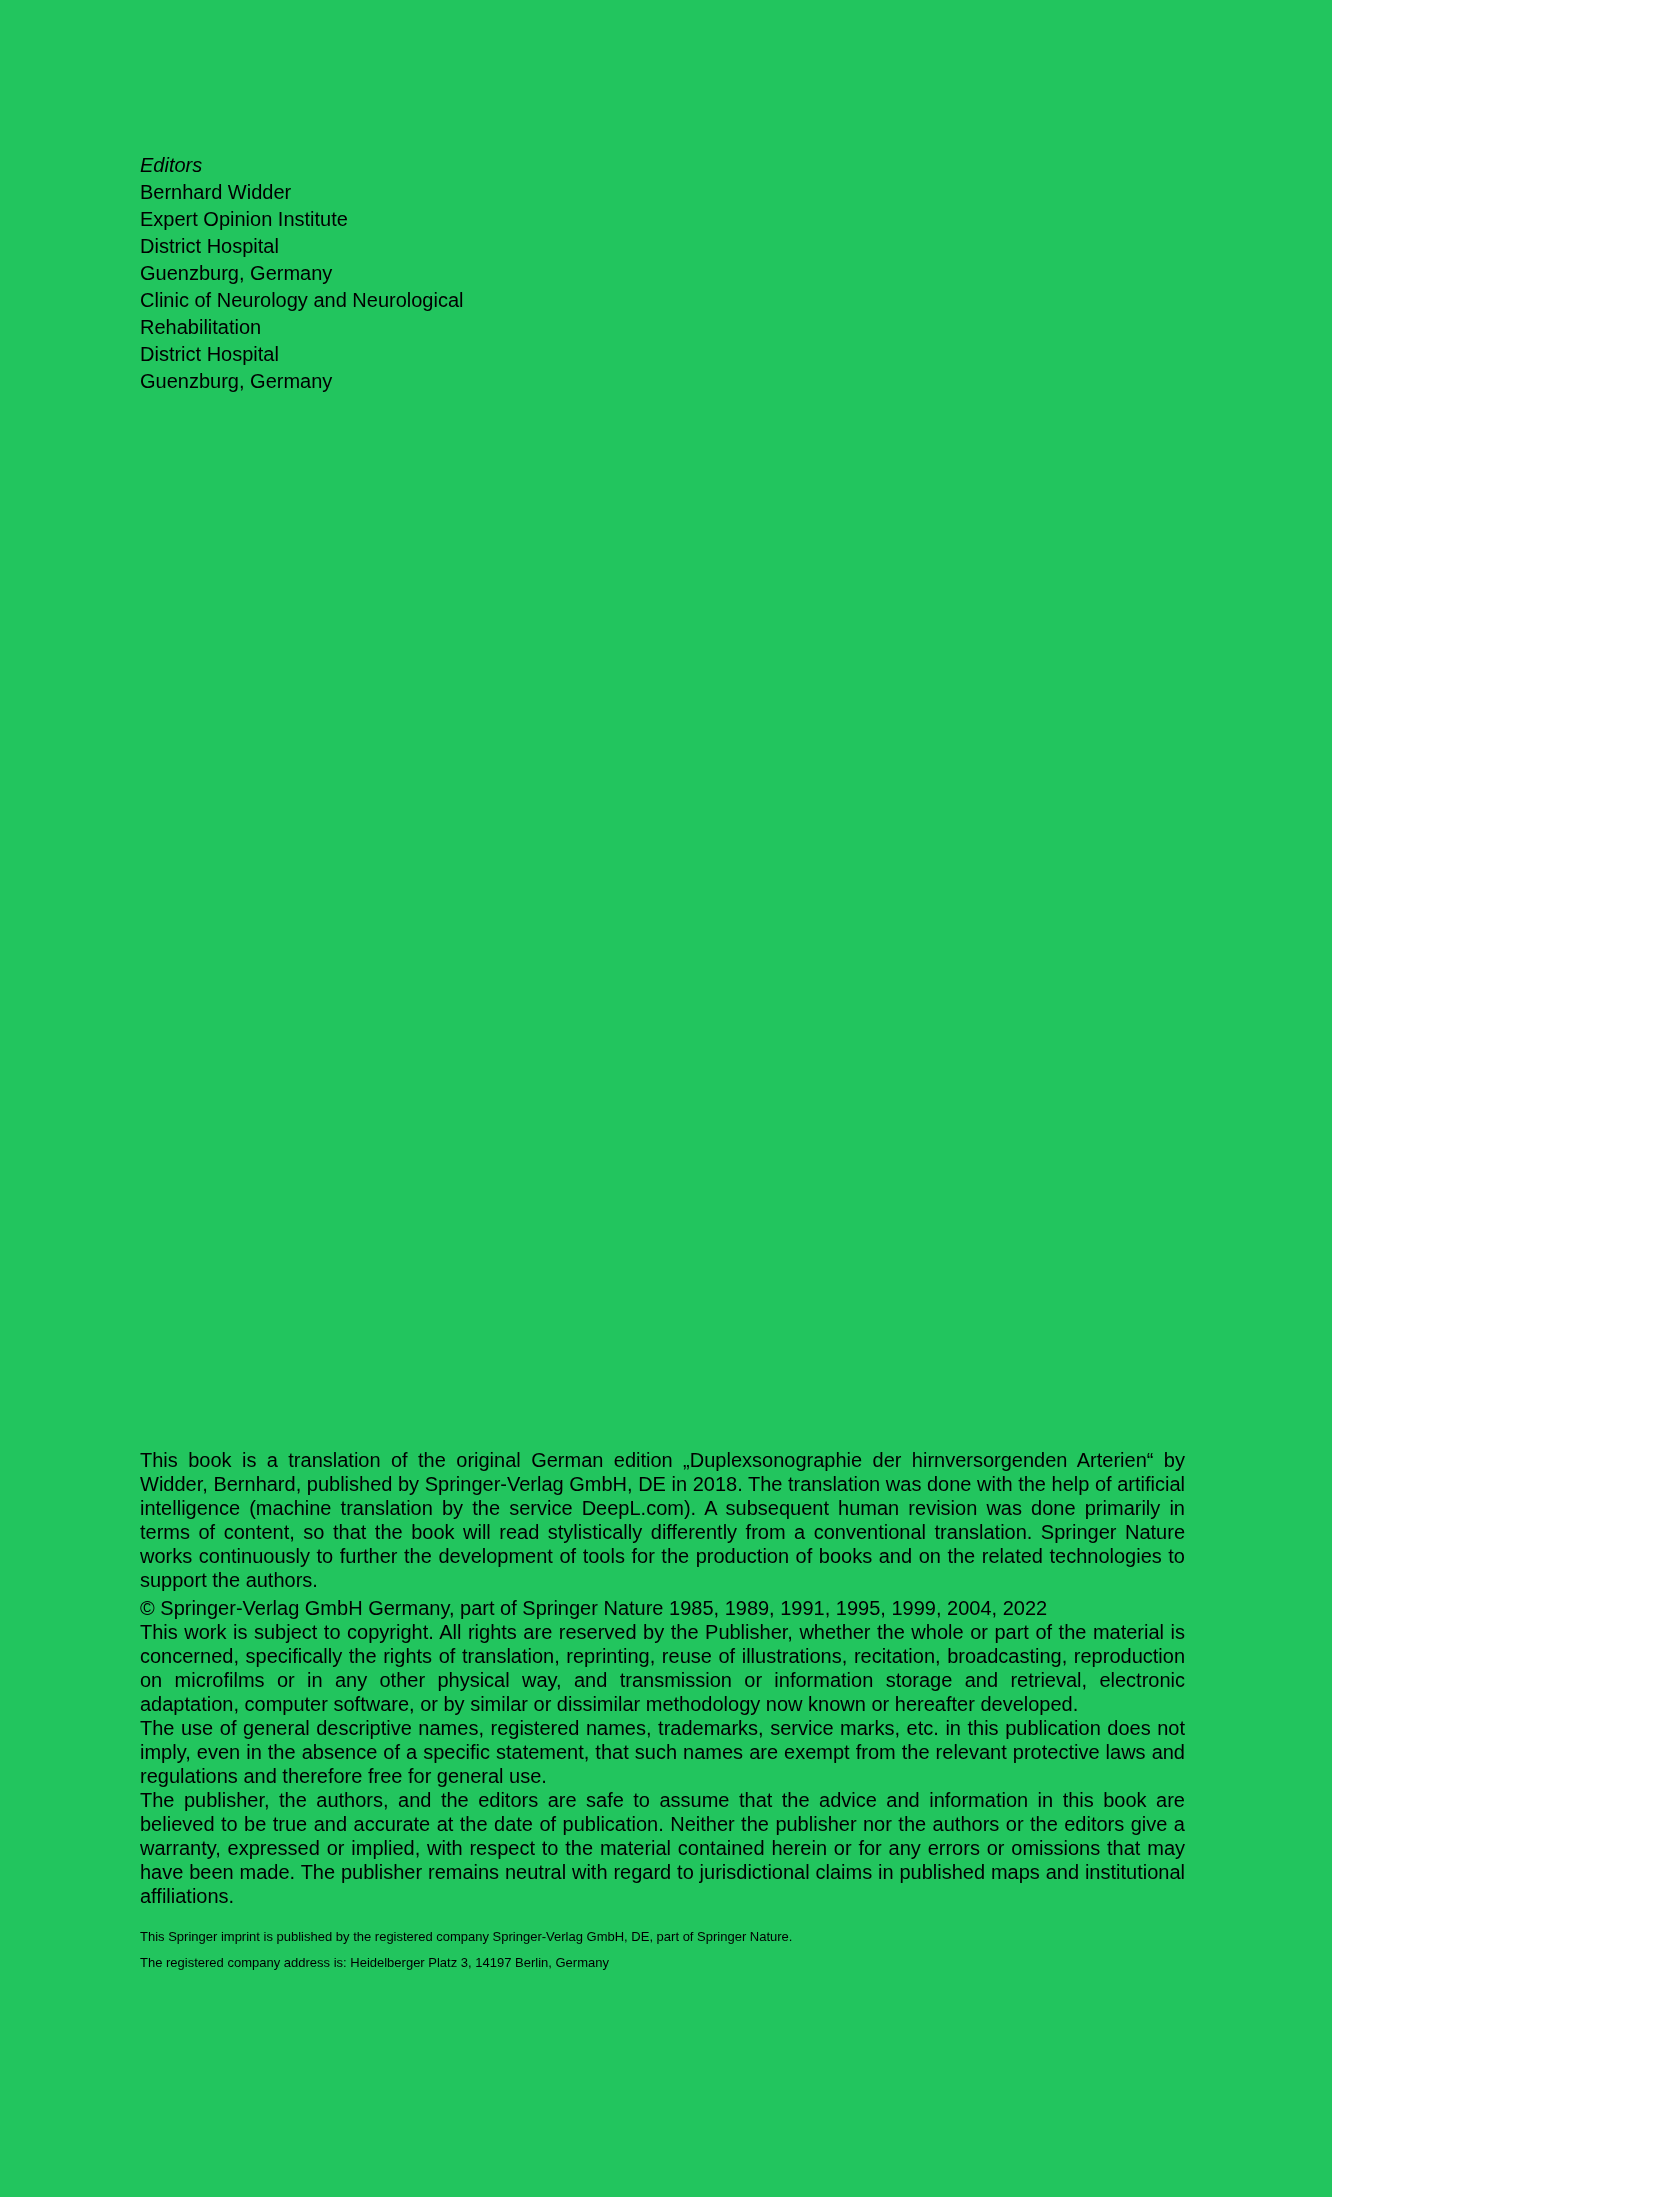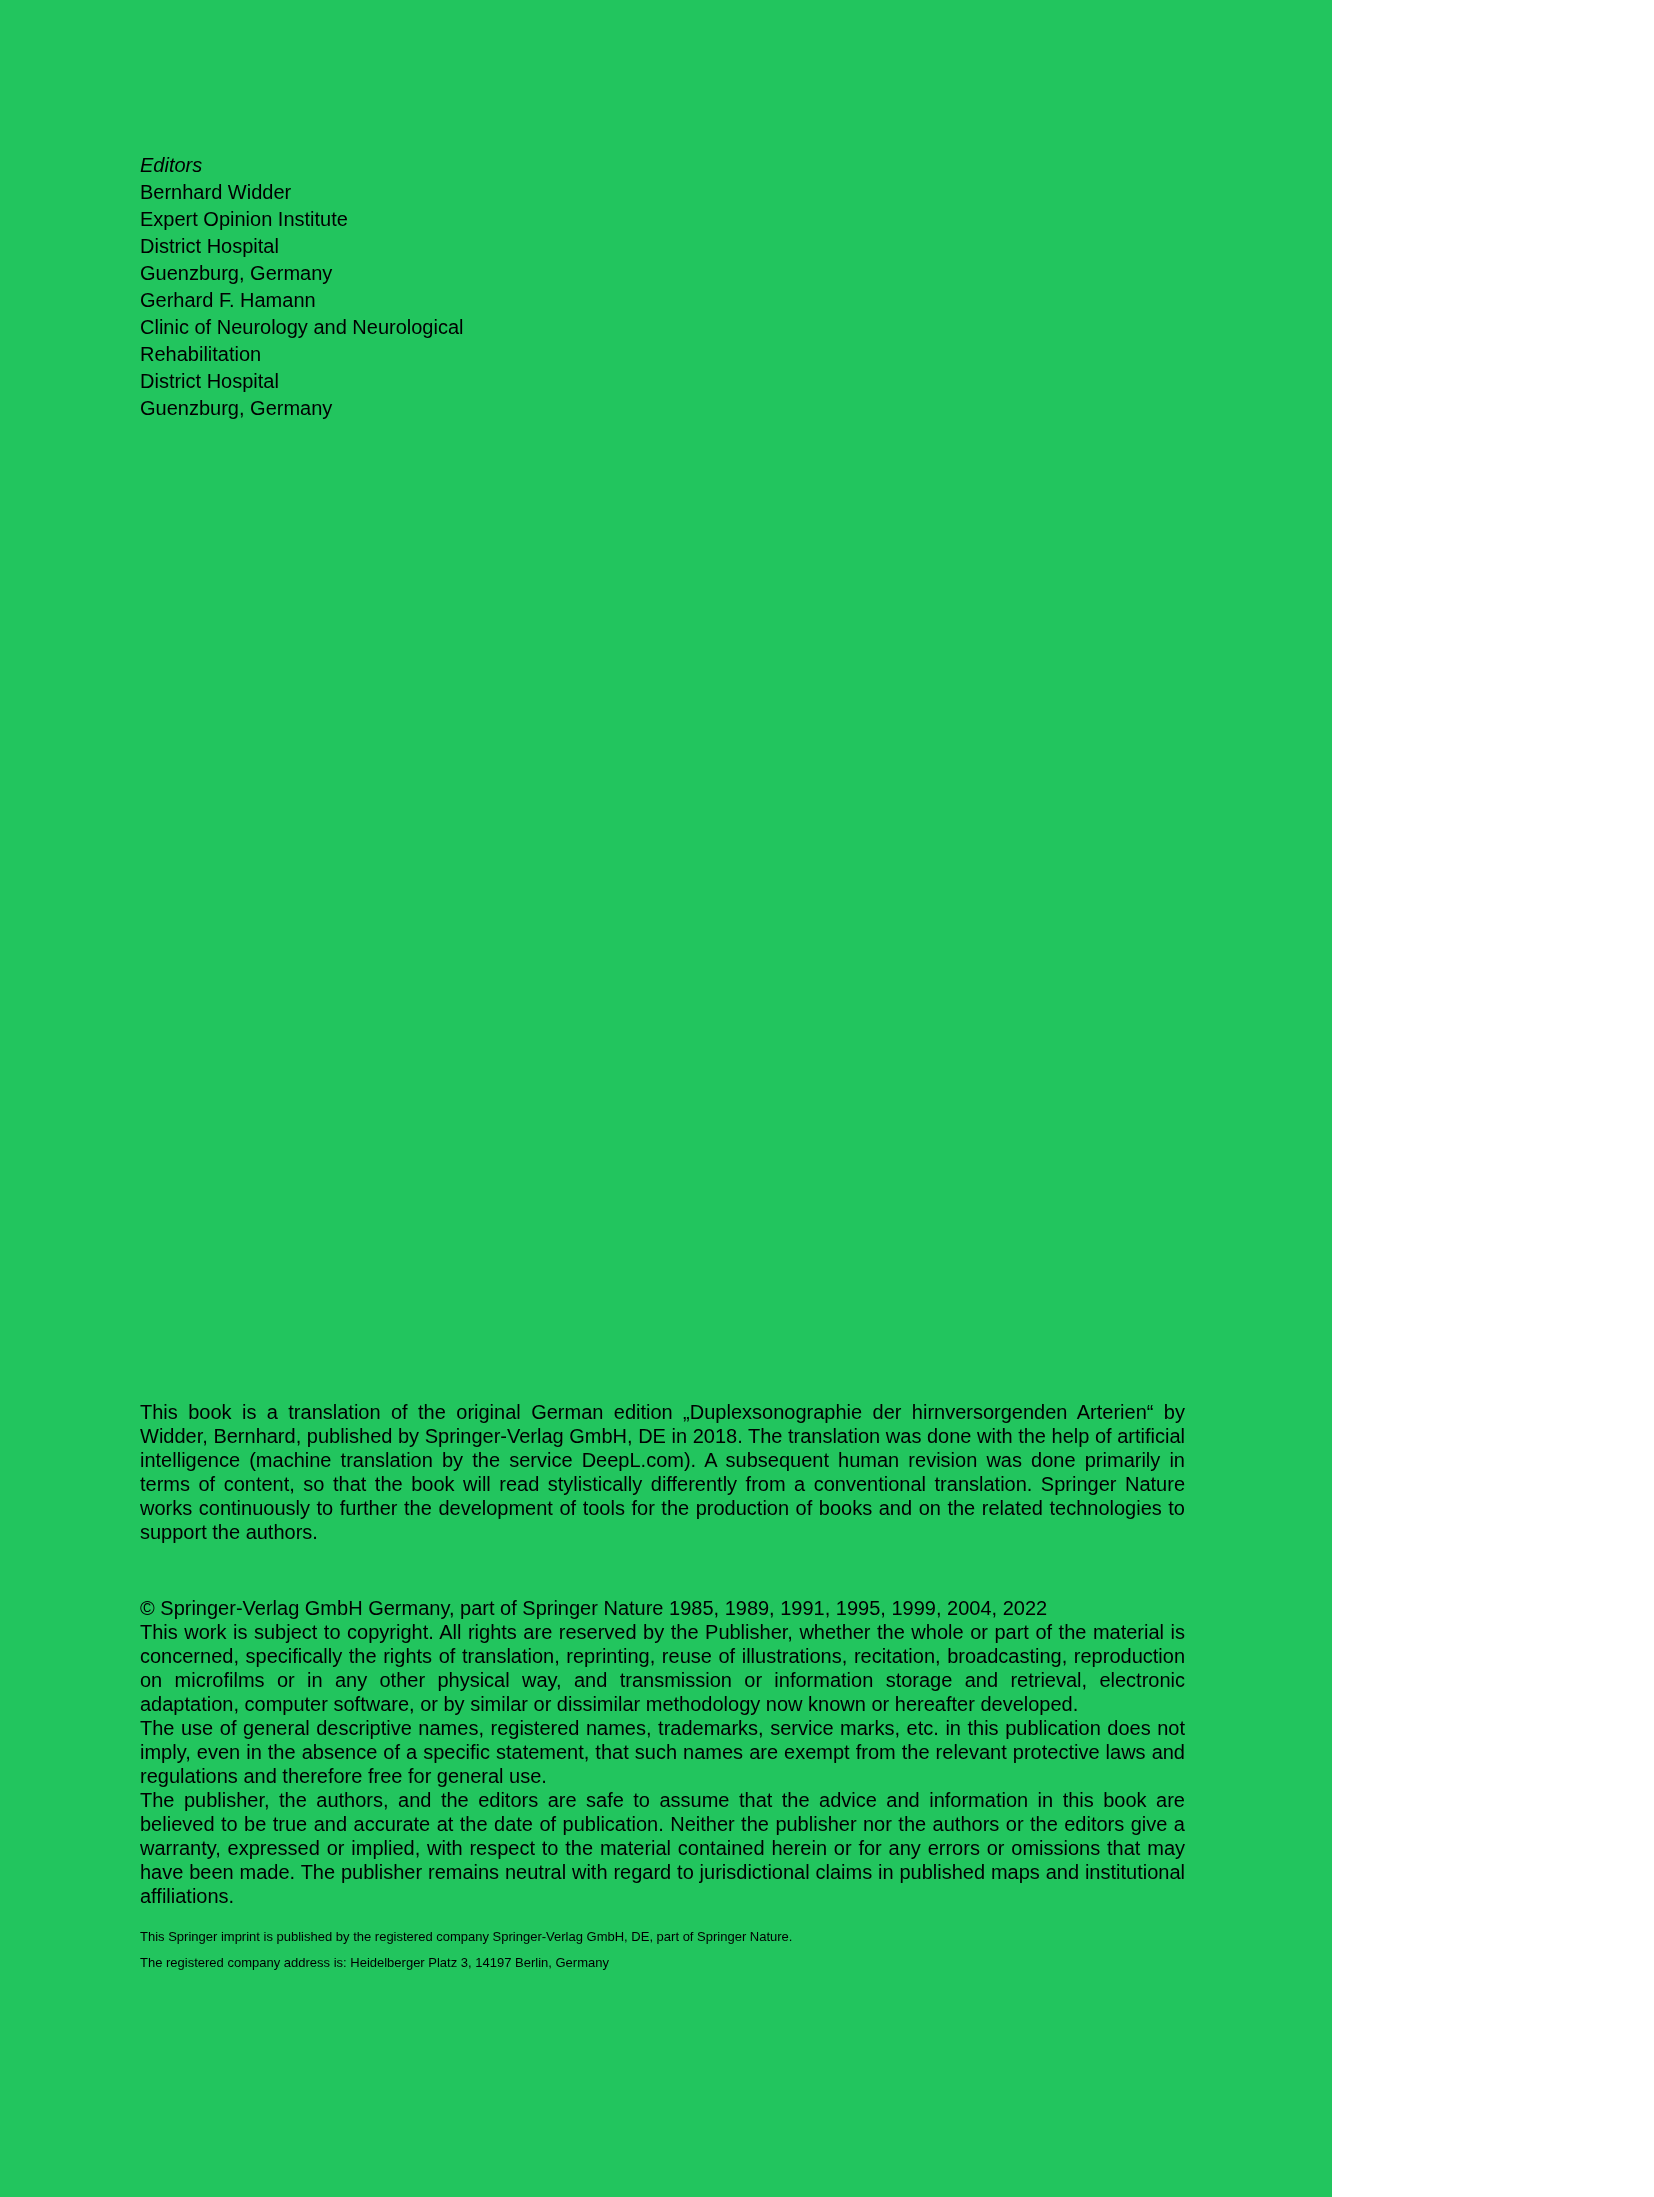--- a/index.html
+++ b/index.html
@@ -54,21 +54,21 @@
   .doi-link {
     color: var(--link-color, #3333cc);
     text-decoration: none;
     cursor: pointer;
   }
 
   
   .translation-note {
     position: absolute;
     left: 140px;
-    top: 1380px;
+    top: 1428px;
     width: 1045px;
     font-size: 20px;
     line-height: 24px;
     text-align: justify;
   }
   .copyright-section {
     position: absolute;
     left: 140px;
     top: 1596px;
     width: 1045px;
@@ -101,21 +101,20 @@
   <section class="editors-section">
     <div class="editors-label">Editors</div>
     <div class="editors-columns">
       <div class="editors-col left">
         <div>Bernhard Widder</div>
         <div>Expert Opinion Institute</div>
         <div>District Hospital</div>
         <div>Guenzburg, Germany</div>
       </div>
       <div class="editors-col right">
-        <div>Gerhard F. Hamann</div>
         <div>Clinic of Neurology and Neurological</div>
         <div>Rehabilitation</div>
         <div>District Hospital</div>
         <div>Guenzburg, Germany</div>
       </div>
     </div>
   </section>
 
 
   <p class="translation-note">This book is a translation of the original German edition „Duplexsonographie der hirnversorgenden Arterien“ by Widder, Bernhard, published by Springer-Verlag GmbH, DE in 2018. The translation was done with the help of artificial intelligence (machine translation by the service DeepL.com). A subsequent human revision was done primarily in terms of content, so that the book will read stylistically differently from a conventional translation. Springer Nature works continuously to further the development of tools for the production of books and on the related technologies to support the authors.</p>

